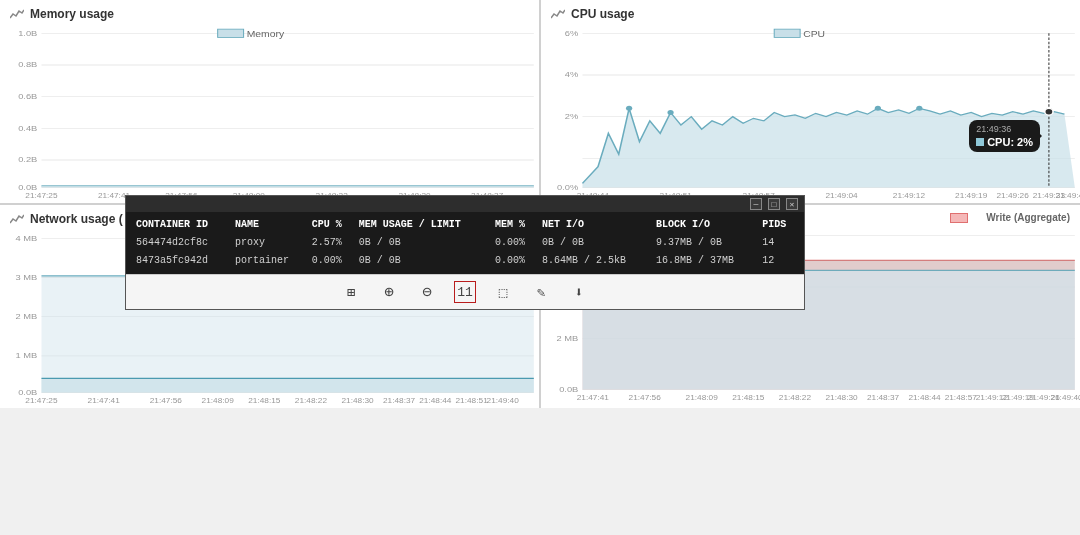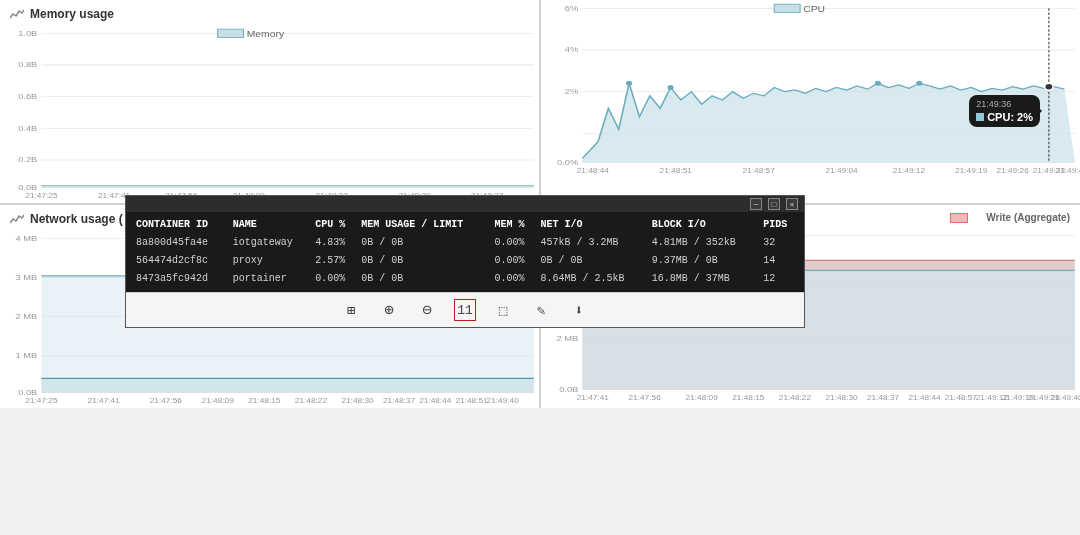--- a/index.html
+++ b/index.html
@@ -215,20 +215,28 @@
         <text x="175" y="208" text-anchor="middle" font-size="8" fill="#999">21:47:56</text>
         <text x="240" y="208" text-anchor="middle" font-size="8" fill="#999">21:48:09</text>
         <text x="320" y="208" text-anchor="middle" font-size="8" fill="#999">21:48:22</text>
         <text x="400" y="208" text-anchor="middle" font-size="8" fill="#999">21:48:30</text>
         <text x="470" y="208" text-anchor="middle" font-size="8" fill="#999">21:48:37</text>
       </svg>
     </div>
   </div>
 
   <div class="panel">
+    <div class="panel-title">
+      <span class="chart-icon">
+        <svg width="14" height="12" viewBox="0 0 14 12">
+          <polyline points="0,10 3,6 6,8 9,3 12,5 14,2" fill="none" stroke="#888" stroke-width="1.5"></polyline>
+        </svg>
+      </span>
+      <span>CPU usage</span>
+    </div>
     <div class="chart-area" style="position:relative;">
       <svg width="100%" height="100%" viewBox="0 0 520 210" preserveAspectRatio="none">
 
         <line x1="40" y1="10" x2="515" y2="10" stroke="#e8e8e8" stroke-width="1"></line>
         <line x1="40" y1="60" x2="515" y2="60" stroke="#e8e8e8" stroke-width="1"></line>
         <line x1="40" y1="110" x2="515" y2="110" stroke="#e8e8e8" stroke-width="1"></line>
         <line x1="40" y1="160" x2="515" y2="160" stroke="#e8e8e8" stroke-width="1"></line>
         <line x1="40" y1="195" x2="515" y2="195" stroke="#e8e8e8" stroke-width="1"></line>
 
         <text x="36" y="13" text-anchor="end" font-size="9" fill="#999">6%</text>
@@ -378,30 +386,20 @@
           <th>NAME</th>
           <th>CPU %</th>
           <th>MEM USAGE / LIMIT</th>
           <th>MEM %</th>
           <th>NET I/O</th>
           <th>BLOCK I/O</th>
           <th>PIDS</th>
         </tr>
       </thead>
       <tbody id="stats-tbody">
-      <tr>
-      <td>8a800d45fa4e</td>
-      <td>iotgateway</td>
-      <td>4.83%</td>
-      <td>0B / 0B</td>
-      <td>0.00%</td>
-      <td>457kB / 3.2MB</td>
-      <td>4.81MB / 352kB</td>
-      <td>32</td>
-    </tr>
           <tr>
       <td>564474d2cf8c</td>
       <td>proxy</td>
       <td>2.57%</td>
       <td>0B / 0B</td>
       <td>0.00%</td>
       <td>0B / 0B</td>
       <td>9.37MB / 0B</td>
       <td>14</td>
     </tr>

